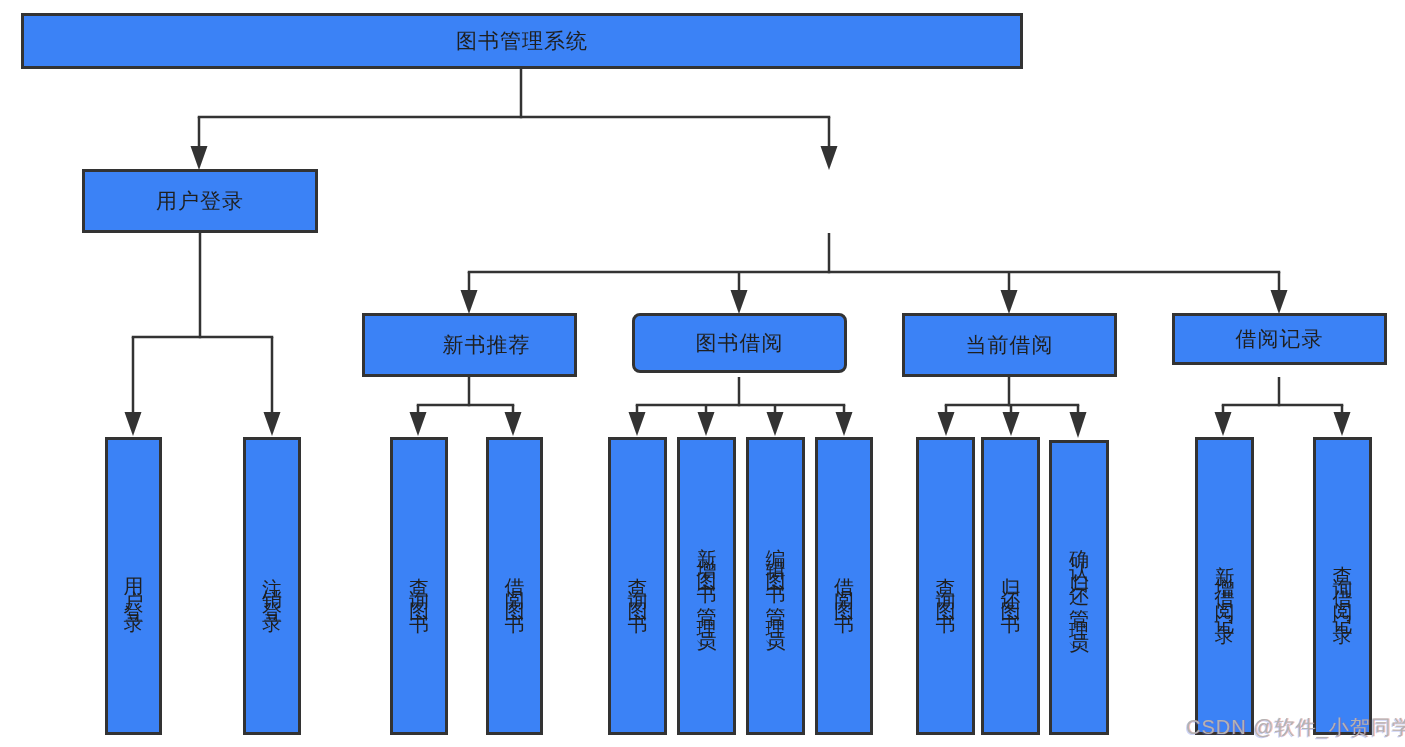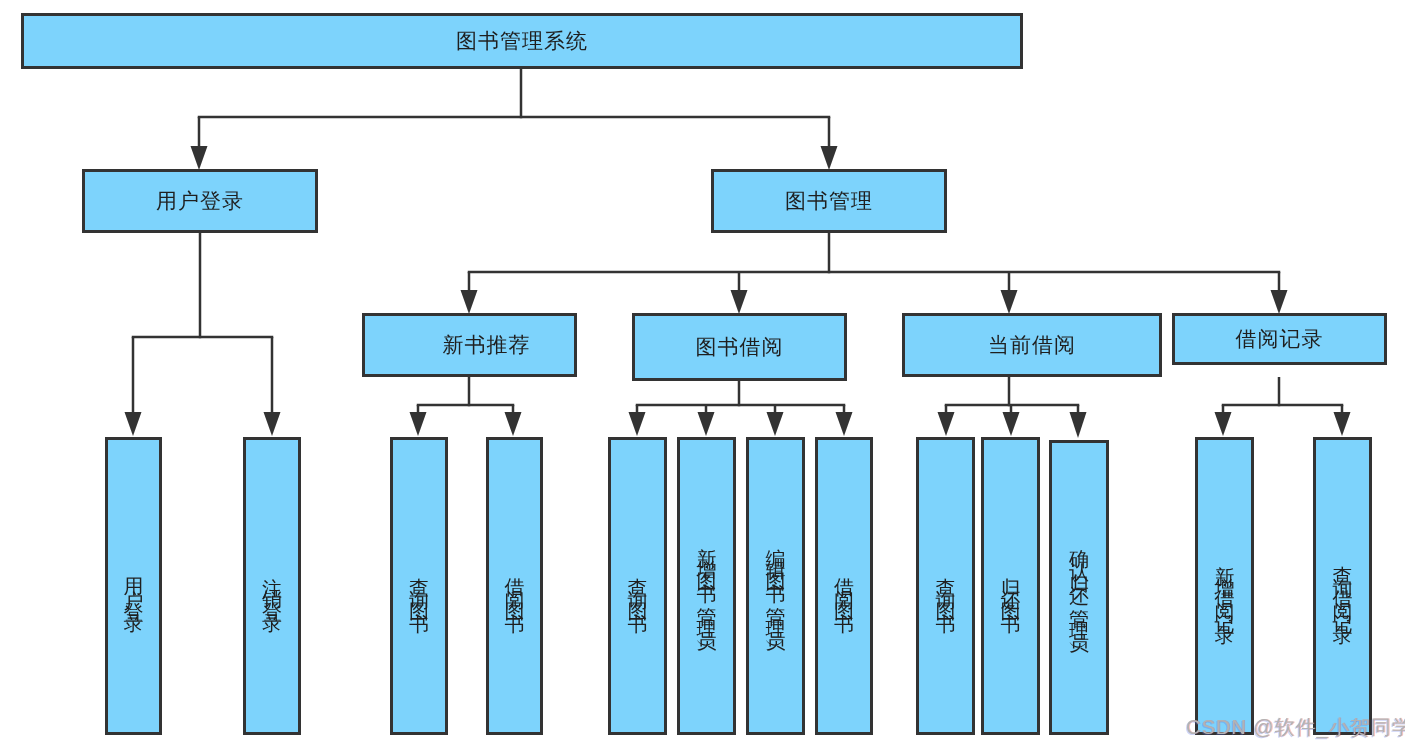--- a/index.html
+++ b/index.html
@@ -22,21 +22,21 @@
     stroke-width: 2.5;
     fill: none;
   }
   .connector polygon {
     fill: var(--line, #333333);
     stroke: none;
   }
   .node {
     position: absolute;
     box-sizing: border-box;
-    background: #7dd3fc;
+    background: #3b82f6;
     border: 3px solid var(--line, #333333);
     display: flex;
     align-items: center;
     justify-content: center;
     color: var(--text, #1f1f1f);
     font-size: 21px;
     letter-spacing: 1px;
     white-space: nowrap;
     z-index: 2;
   }
@@ -123,25 +123,24 @@
     <path d="M1221.75 405 L1343.25 405"></path>
     <line x1="1223" y1="405" x2="1223" y2="414"></line>
     <polygon points="1214.5,412 1231.5,412 1223,436"></polygon>
     <line x1="1342" y1="405" x2="1342" y2="414"></line>
     <polygon points="1333.5,412 1350.5,412 1342,436"></polygon>
   </svg>
 
   <div class="node" style="left:21px; top:13px; width:1002px; height:56px;">图书管理系统</div>
 
   <div class="node" style="left:82px; top:169px; width:236px; height:64px;">用户登录</div>
-  <div class="node" style="left:711px; top:169px; width:236px; height:64px;">图书管理</div>
 
   <div class="node" style="left:362px; top:313px; width:215px; height:64px;padding-left:34px;">新书推荐</div>
-  <div class="node" style="left:632px; top:313px; width:215px; height:68px;">图书借阅</div>
-  <div class="node" style="left:902px; top:313px; width:260px; height:64px;">当前借阅</div>
+  <div class="node" style="left:632px; top:313px; width:215px; height:60px;border-radius:8px;">图书借阅</div>
+  <div class="node" style="left:902px; top:313px; width:215px; height:64px;">当前借阅</div>
   <div class="node" style="left:1172px; top:313px; width:215px; height:52px;">借阅记录</div>
 
   <div class="node" style="left:105px; top:437px; width:57px; height:298px;">
     <span class="vtext">用户登录</span>
   </div>
   <div class="node" style="left:243px; top:437px; width:58px; height:298px;">
     <span class="vtext">注销登录</span>
   </div>
 
   <div class="node" style="left:390px; top:437px; width:58px; height:298px;">

